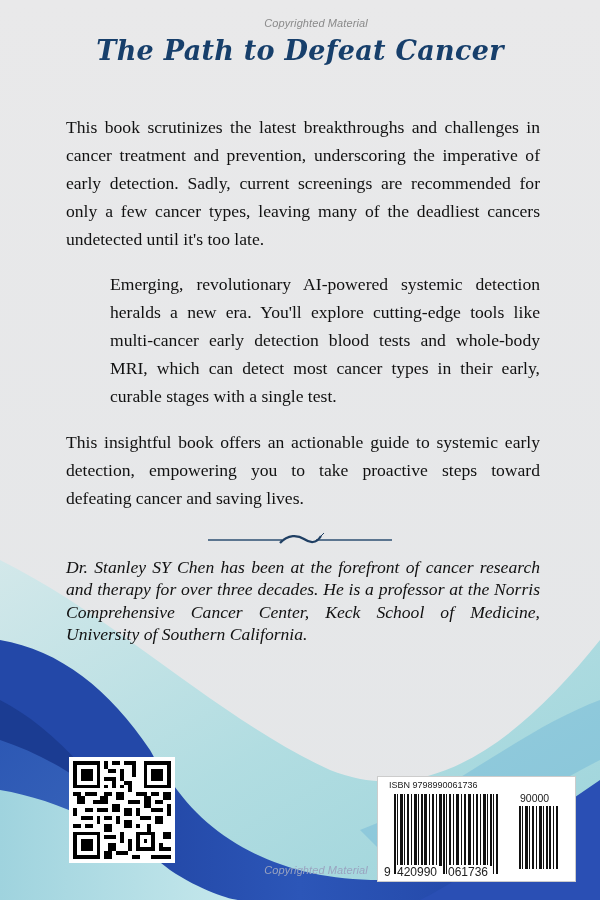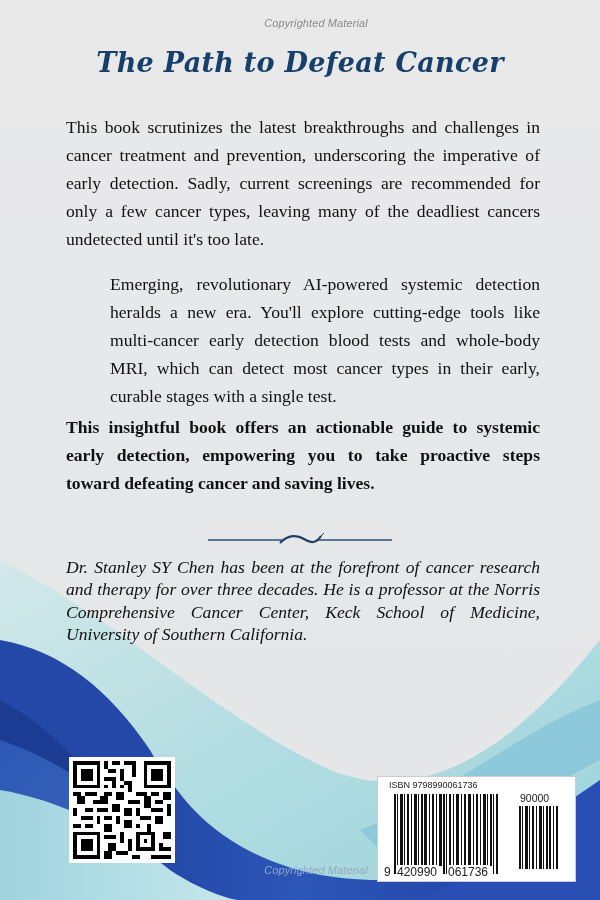--- a/index.html
+++ b/index.html
@@ -11,36 +11,36 @@
   }
   .bg { position: absolute; left: 0; top: 0; width: 600px; height: 900px; z-index: 0; }
   .wm {
     position: absolute; left: 16px; width: 600px; text-align: center;
     font-family: "Liberation Sans", sans-serif; font-size: 11px; color: #8a8a8a;
     letter-spacing: 0.1px; z-index: 3; font-style: italic;
   }
   .wm.top { top: 17px; }
   .wm.bottom { top: 864px; color: #9aa4c0; }
   .title {
-    position: absolute; left: 0; top: 47px; width: 600px; text-align: center;
+    position: absolute; left: 0; top: 35px; width: 600px; text-align: center;
     font-family: "DejaVu Serif", serif; font-weight: bold; font-style: italic;
     font-size: 27px; color: #173f6b; letter-spacing: 0.3px; z-index: 3;
   }
   .content { position: absolute; left: 66px; top: 87px; width: 474px; z-index: 3; }
   .tagline {
     font-family: "Liberation Serif", serif; font-weight: bold; font-size: 20px;
     line-height: 26px; color: #163c63; text-align: justify; text-align-last: left;
   }
   .para {
     font-size: 17.6px; line-height: 28px; color: #111; text-align: justify;
     text-align-last: left; margin-top: 20px;
   }
   .para.p1 { margin-top: 26px; }
   .para.p2 { margin-top: 17px; margin-left: 44px; }
-  .para.p3 { margin-top: 3px; font-weight: bold; }
+  .para.p3 { margin-top: 18px; }
   .divider { position: absolute; left: 208px; top: 532px; width: 184px; height: 16px; z-index: 3; }
   .bio {
     position: absolute; left: 66px; top: 556px; width: 474px; z-index: 3;
     font-style: italic; font-size: 17.6px; line-height: 22.3px; color: #111;
     text-align: justify; text-align-last: left;
   }
   .qr {
     position: absolute; left: 69px; top: 757px; width: 106px; height: 106px;
     background: #fff; padding: 4px; z-index: 3;
   }

